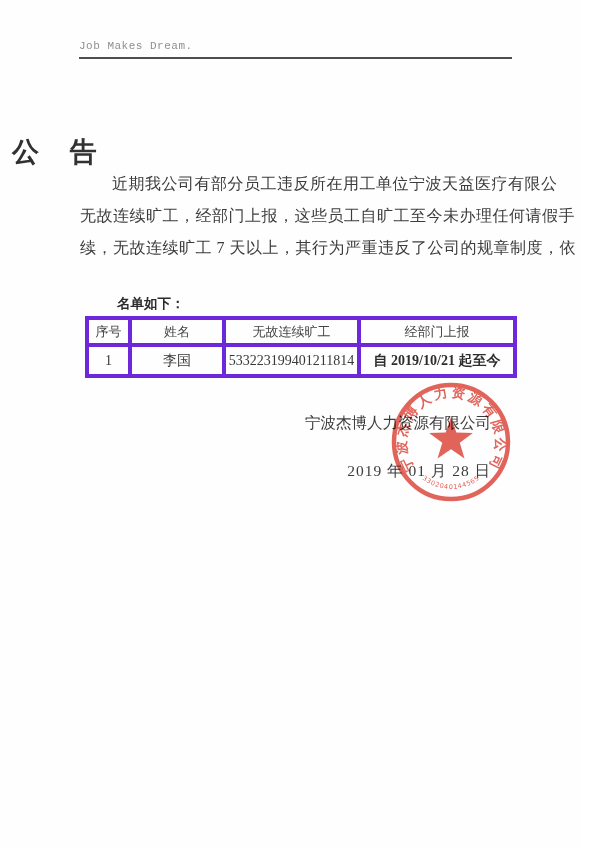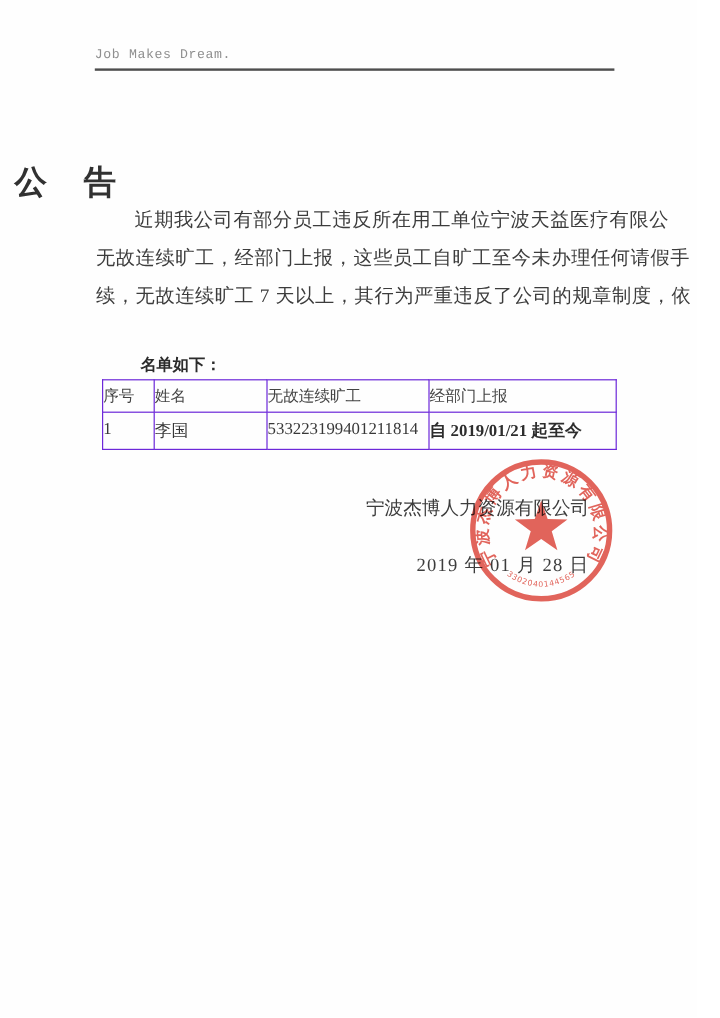--- a/index.html
+++ b/index.html
@@ -76,22 +76,22 @@
   .emp-table {
     position: absolute;
     left: 85px;
     top: 316px;
     width: 428px;
     border-collapse: collapse;
     table-layout: fixed;
     color: #383838;
   }
   .emp-table th, .emp-table td {
-    border: 1px solid #6d28d9;
-    text-align: left;
+    border: 4px solid #6d28d9;
+    text-align: center;
     vertical-align: middle;
     font-weight: normal;
     overflow: hidden;
   }
   .emp-table thead th { height: 27px; font-size: 13px; color: #434343; }
   .emp-table tbody td { height: 31px; font-size: 14px; }
   .emp-table td.strong { font-weight: bold; color: #2d2d2d; }
 
   
   .signature {
@@ -162,21 +162,21 @@
         <th>姓名</th>
         <th>无故连续旷工</th>
         <th>经部门上报</th>
       </tr>
     </thead>
     <tbody>
       <tr>
         <td>1</td>
         <td>李国</td>
         <td>533223199401211814</td>
-        <td class="strong">自 2019/01/21 起至今</td>
+        <td class="strong">自 2019/10/21 起至今</td>
       </tr>
     </tbody>
   </table>
 
   <div class="signature">
     <div class="sig-company">宁波杰博人力资源有限公司</div>
     <div class="sig-date">2019 年 01 月 28 日</div>
   </div>
 
   <svg class="stamp" viewBox="0 0 140 140" xmlns="http://www.w3.org/2000/svg">

